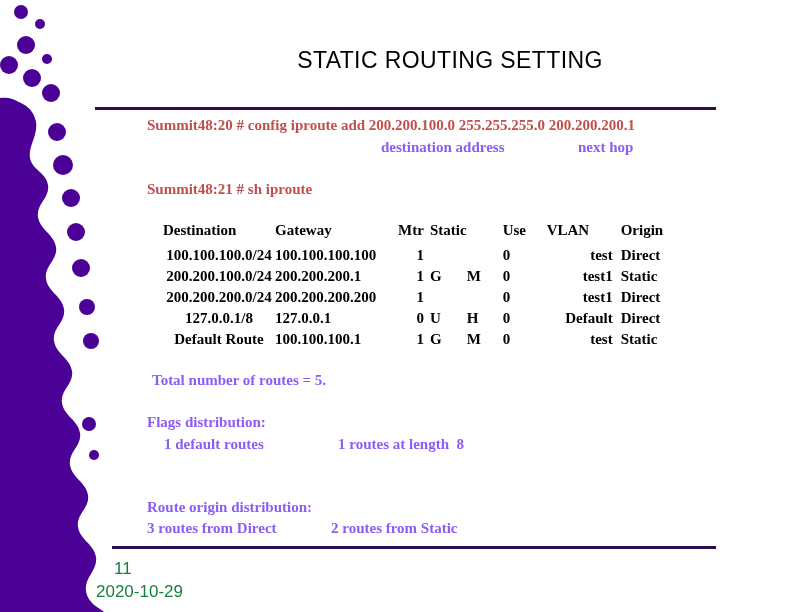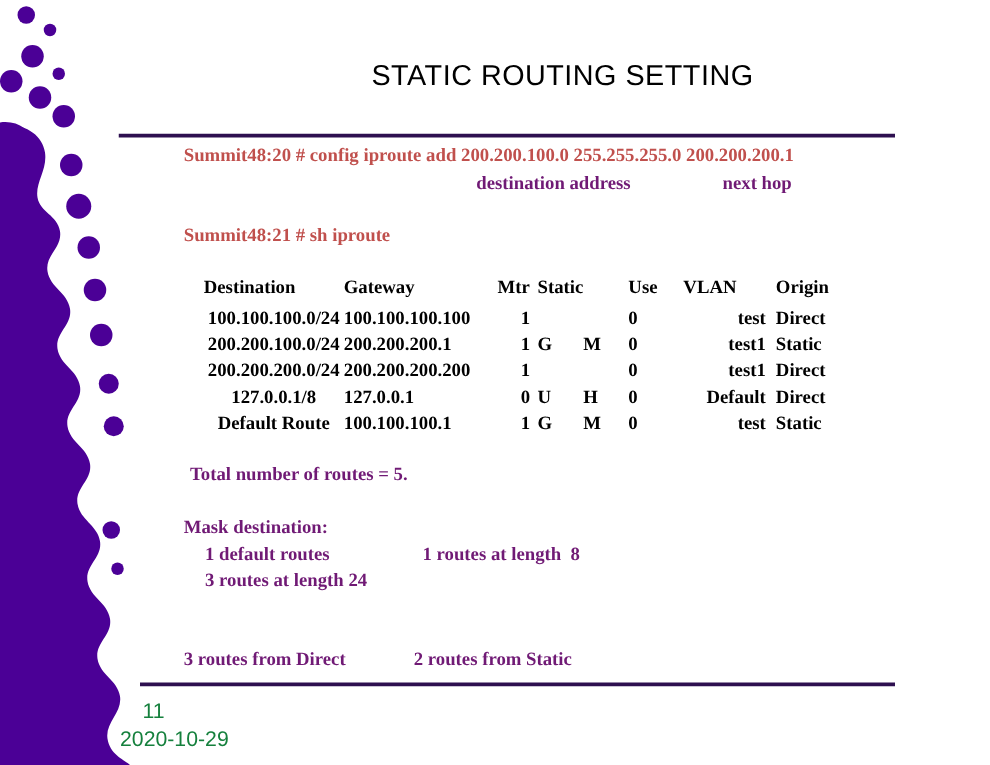--- a/index.html
+++ b/index.html
@@ -73,21 +73,21 @@
     left: 0; top: 0;
     width: 792px;
     height: 612px;
   }
 
   .txt {
     position: absolute;
     font-family: "Liberation Serif", "DejaVu Serif", serif;
     font-size: 15px;
     font-weight: bold;
-    color: #701a75;
+    color: #8b5cf6;
     white-space: pre;
     line-height: 1;
   }
   .txt.red {
     color: #C0504D;
   }
 
   
   .cmd1  { left: 147px; top: 118px; }
   .lbl-dest { left: 381px; top: 140px; }
@@ -286,24 +286,24 @@
           <td class="c-fl1">G</td>
           <td class="c-fl2">M</td>
           <td class="c-use">0</td>
           <td class="c-vlan">test</td>
           <td class="c-orig">Static</td>
         </tr>
       </tbody>
     </table>
 
     <div class="txt sum-total">Total number of routes = 5.</div>
-    <div class="txt sum-mask">Mask destination:</div>
+    <div class="txt sum-mask">Flags distribution:</div>
     <div class="txt sum-m1a">1 default routes</div>
     <div class="txt sum-m1b">1 routes at length  8</div>
-    <div class="txt sum-m2">3 routes at length 24</div>
+    <div class="txt sum-orig">Route origin distribution:</div>
     <div class="txt sum-o1">3 routes from Direct</div>
     <div class="txt sum-o2">2 routes from Static</div>
   </div>
 
   <div class="foot foot-num">11</div>
   <div class="foot foot-date">2020-10-29</div>
 
 </div>
 
 </body></html>

